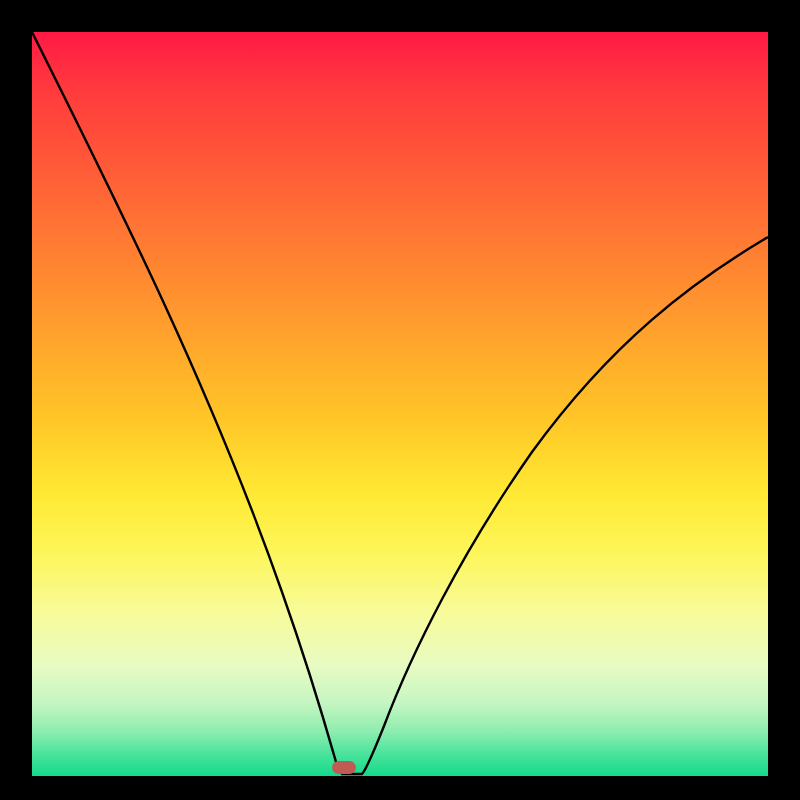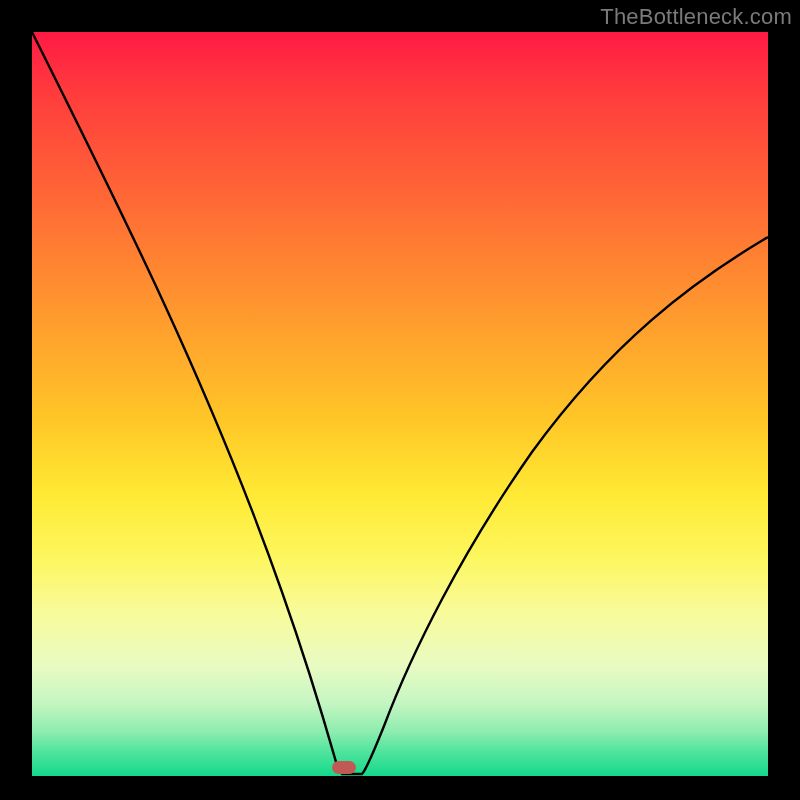--- a/index.html
+++ b/index.html
@@ -65,21 +65,20 @@
     width: 24px;
     height: 13px;
     background: #c05a55;
     border-radius: 7px;
   }
 </style>
 </head>
 <body>
 
 <div class="frame">
-  <div class="watermark">TheBottleneck.com</div>
 
   <div class="plot">
     <svg class="curve" viewBox="0 0 736 744" preserveAspectRatio="none">
       <path fill="none" stroke="#000" stroke-width="2.4" d="M 0 0
                C 90 180, 180 360, 250 560
                C 280 645, 296 702, 304 730
                C 306 736, 308 740, 310 742
                L 330 742
                C 334 738, 340 724, 352 694
                C 380 620, 430 520, 500 420

